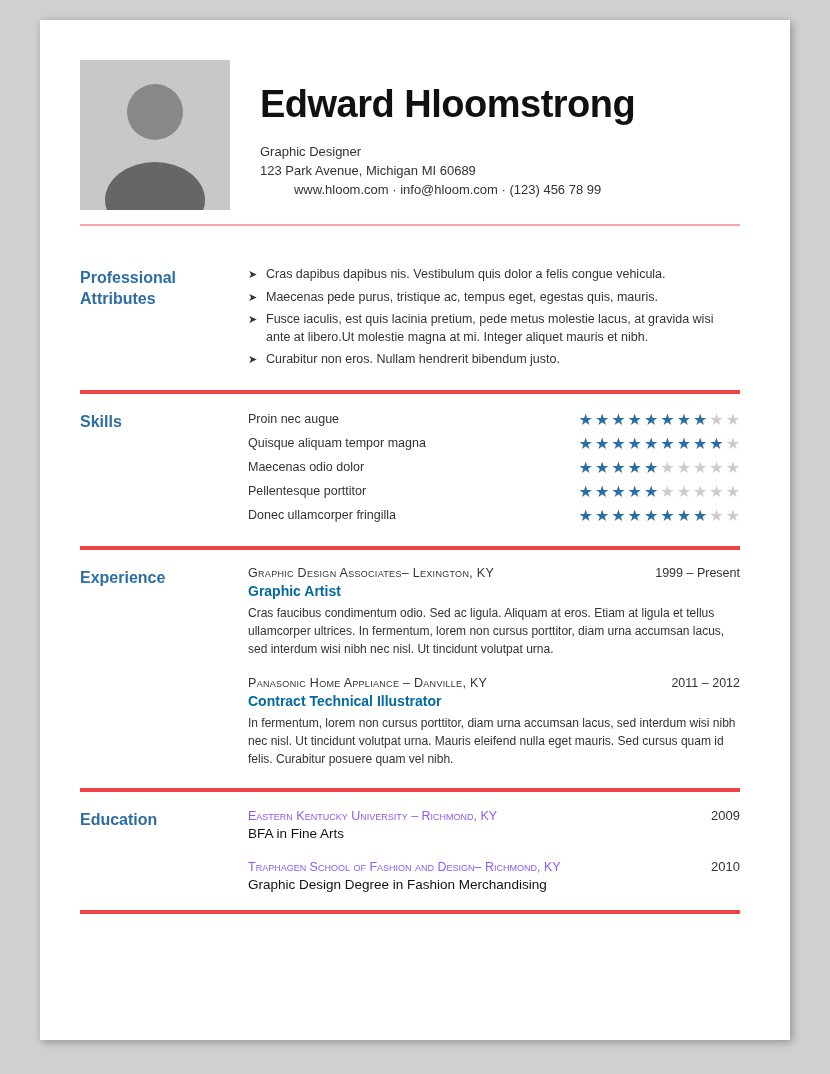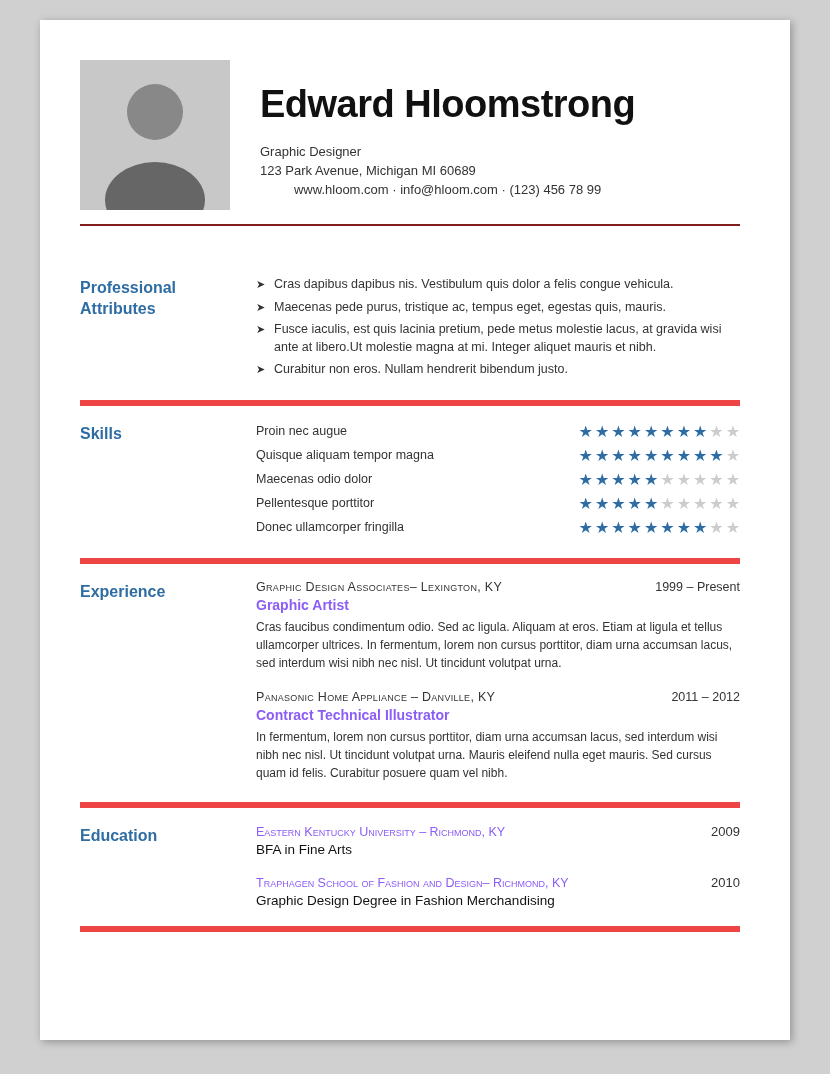--- a/index.html
+++ b/index.html
@@ -16,23 +16,23 @@
       background: #ffffff;
       width: 750px;
       min-height: 1020px;
       padding: 40px 50px 40px 40px;
       box-shadow: 2px 2px 8px rgba(0,0,0,0.3);
     }
     
     .header {
       display: flex;
       gap: 30px;
-      margin-bottom: 34px;
+      margin-bottom: 24px;
       padding-bottom: 14px;
-      border-bottom: 2px solid #7f1d1d;
+      border-bottom: 2px solid #fca5a5;
     }
     .avatar-box {
       width: 150px;
       height: 150px;
       background: #d0d0d0;
       flex-shrink: 0;
       display: flex;
       align-items: flex-end;
       justify-content: center;
       overflow: hidden;
@@ -62,23 +62,23 @@
       margin-bottom: 4px;
     }
     .header-contact {
       font-size: 13px;
       color: #333;
       text-align: center;
     }
     
     .section {
       display: flex;
-      gap: 16px;
+      gap: 8px;
       padding: 16px 0;
-      border-bottom: 6px solid #ef4444;
+      border-bottom: 4px solid #ef4444;
     }
     .section-label {
       width: 160px;
       flex-shrink: 0;
       font-size: 16px;
       font-weight: bold;
       color: #2e6da4;
       line-height: 1.3;
       padding-top: 2px;
     }
@@ -153,21 +153,21 @@
     }
     .exp-dates {
       font-size: 12.5px;
       color: #333;
       font-weight: normal;
       white-space: nowrap;
     }
     .exp-title {
       font-size: 14px;
       font-weight: bold;
-      color: #8b5cf6;
+      color: #0369a1;
       margin-bottom: 5px;
     }
     .exp-desc {
       font-size: 12px;
       color: #333;
       line-height: 1.5;
     }
     
     .edu-entry {
       margin-bottom: 18px;

